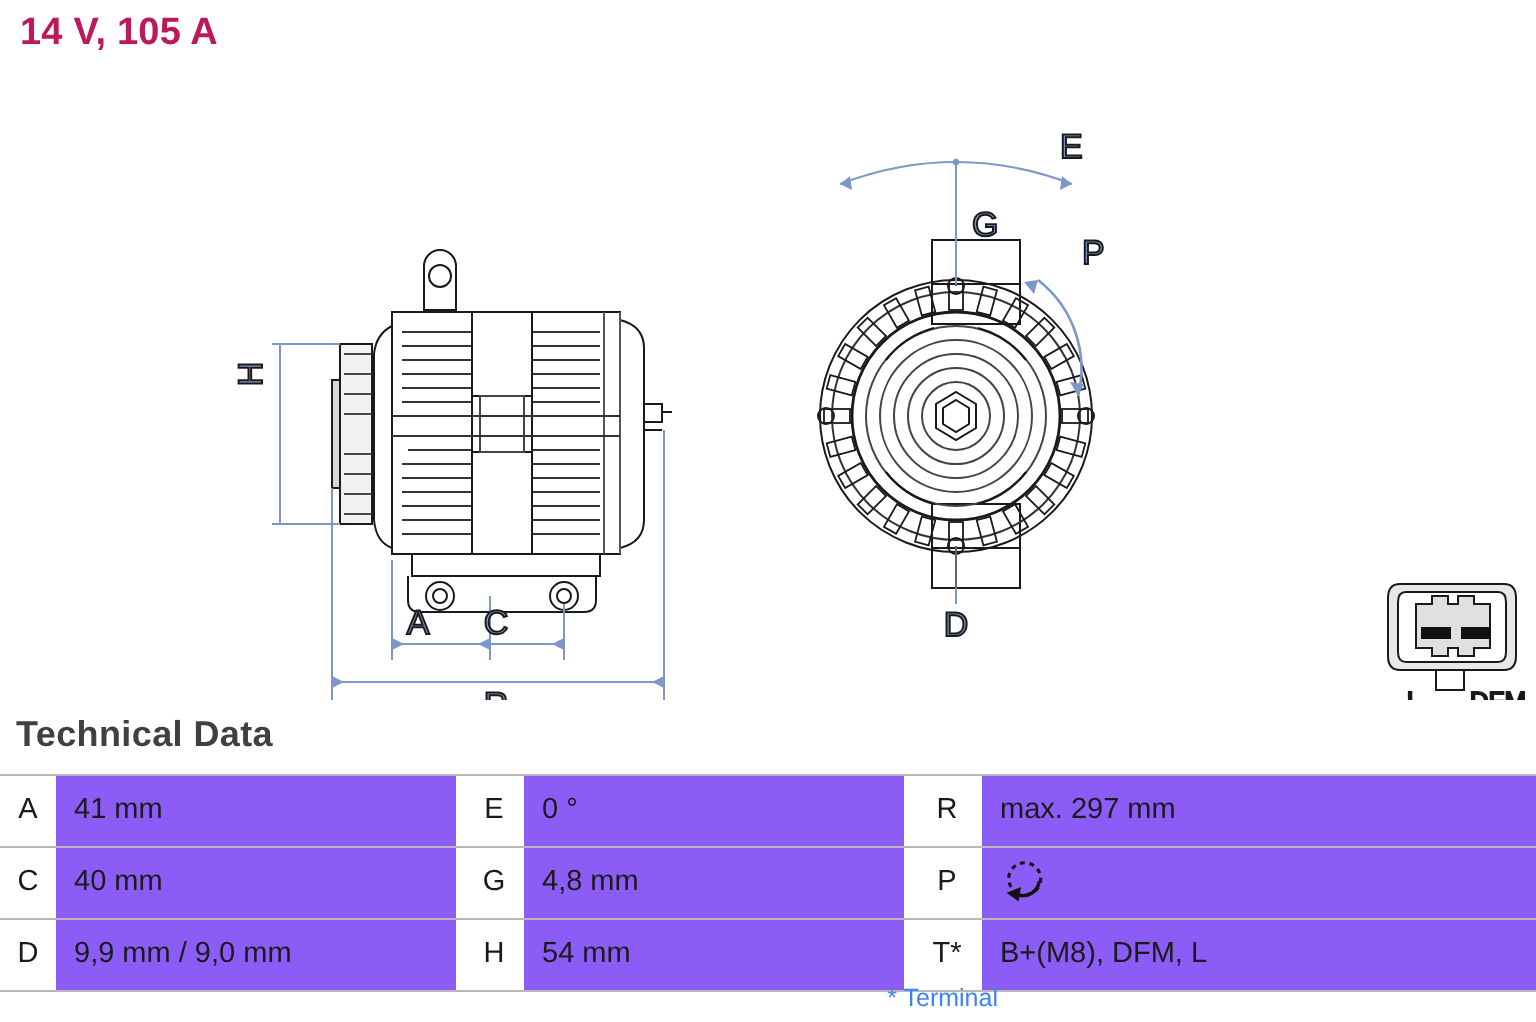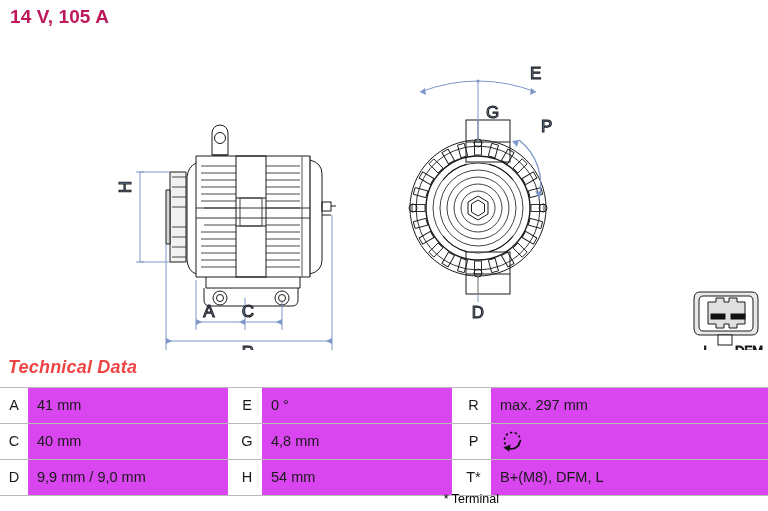--- a/index.html
+++ b/index.html
@@ -41,23 +41,22 @@
     display: block;
   }
 
   
   .td-heading {
     position: absolute;
     left: 8px;
     top: 357px;
     font-size: 18px;
     font-weight: bold;
-    color: #ef4444;
+    color: #404040;
     letter-spacing: 0.2px;
-    font-style: italic;
   }
 
   
   .td-table {
     position: absolute;
     left: 0;
     top: 387px;
     width: 768px;
     border-collapse: collapse;
     table-layout: fixed;
@@ -76,21 +75,21 @@
     overflow: hidden;
     white-space: nowrap;
   }
   .cell-key {
     background: #ffffff;
     text-align: center;
     color: #1a1a1a;
     font-size: 14.5px;
   }
   .cell-val {
-    background: #d946ef;
+    background: #8b5cf6;
     padding-left: 9px !important;
     color: #1a1a1a;
     font-size: 14.5px;
   }
   .cell-gap {
     background: #ffffff;
     border-top: 1px solid #b9b9b9 !important;
     border-bottom: 1px solid #b9b9b9 !important;
   }
 
@@ -101,21 +100,21 @@
     line-height: 0;
     margin-top: -2px;
   }
 
   
   .footnote {
     position: absolute;
     right: 269px;
     top: 492px;
     font-size: 12.5px;
-    color: #000000;
+    color: #3b82f6;
     white-space: nowrap;
     margin-left: 40px;
   }
 
   
   .dim-txt {
     fill: #7d97c8;
     font-family: "Liberation Sans", sans-serif;
     font-size: 17px;
   }

